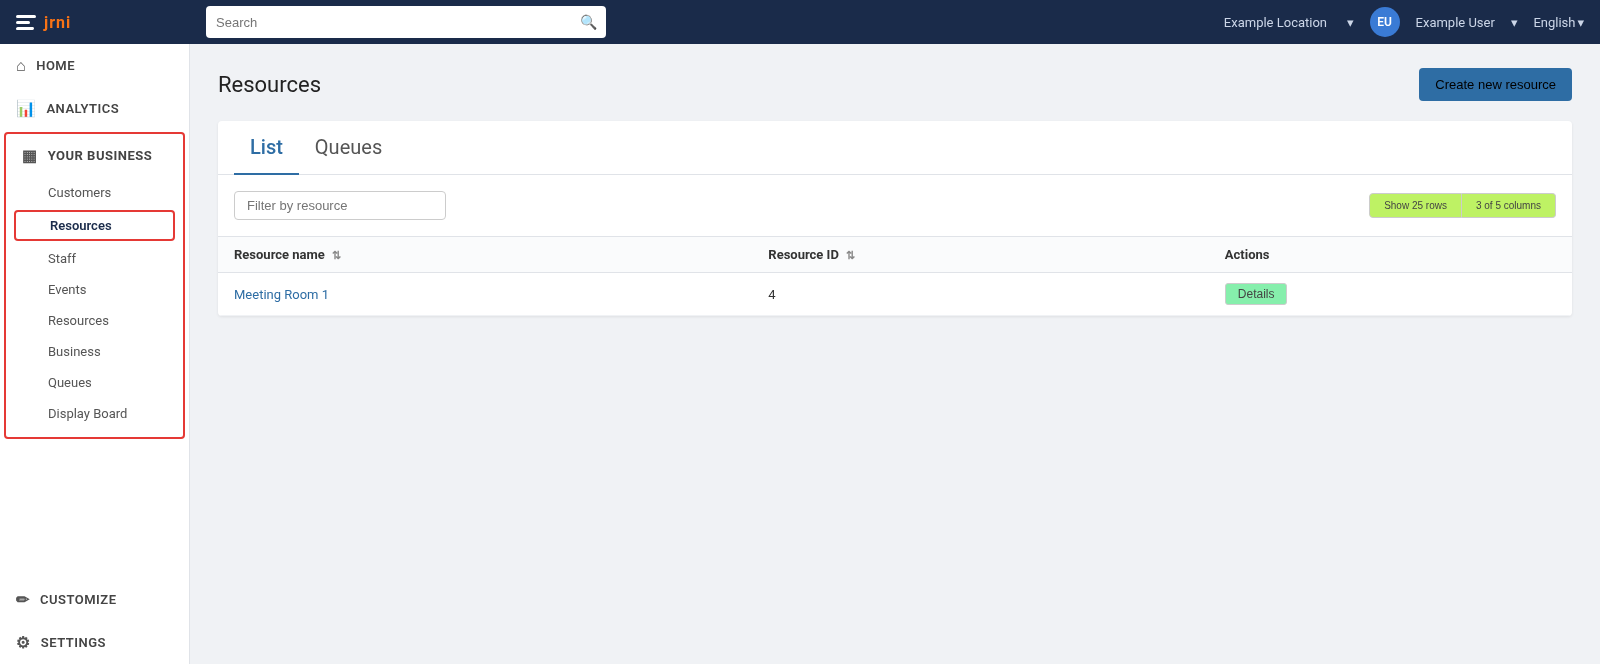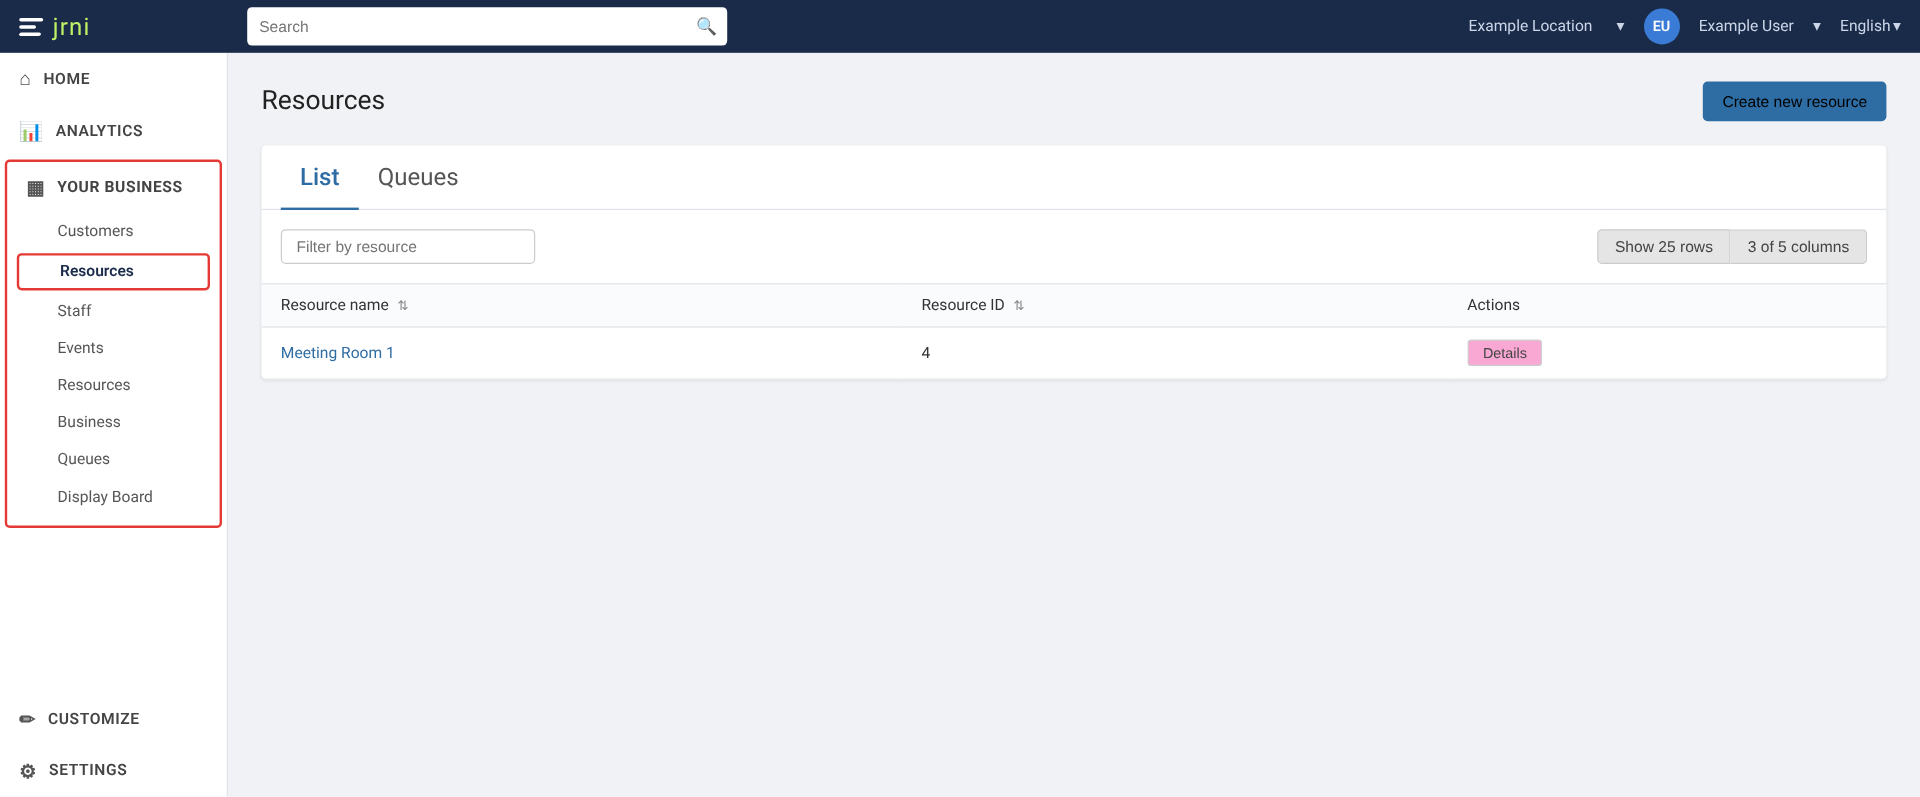--- a/index.html
+++ b/index.html
@@ -15,23 +15,23 @@
       flex-shrink: 0;
       z-index: 10;
     }
     .logo-area {
       display: flex;
       align-items: center;
       width: 190px;
       flex-shrink: 0;
     }
     .logo-text {
-      color: #bef264;
-      font-weight: 400;
-      font-size: 20px;
+      color: #f97316;
+      font-weight: 700;
+      font-size: 16px;
       letter-spacing: 1px;
     }
     .search-container {
       flex: 1;
       max-width: 400px;
       position: relative;
     }
     .search-input {
       width: 100%;
       height: 32px;
@@ -221,66 +221,66 @@
       font-size: 13px;
       width: 212px;
       outline: none;
       color: #888;
     }
     .table-actions-right {
       display: flex;
       gap: 0;
     }
     .btn-outline {
-      background: #e5e5e5;
+      background: #bef264;
       border: 1px solid #ccc;
       padding: 6px 14px;
-      font-size: 13px;
+      font-size: 10px;
       cursor: pointer;
       color: #444;
     }
     .btn-outline:first-child { border-radius: 4px 0 0 4px; }
     .btn-outline:last-child { border-radius: 0 4px 4px 0; border-left: none; }
 
     
     .data-table {
       width: 100%;
       border-collapse: collapse;
     }
     .data-table thead tr {
       border-top: 1px solid #e0e3e8;
       border-bottom: 1px solid #e0e3e8;
       background: #fafbfc;
     }
     .data-table th {
       padding: 10px 16px;
       text-align: left;
       font-size: 13px;
-      font-weight: 400;
+      font-weight: 700;
       color: #333;
     }
     .data-table th .sort-icon {
       display: inline-block;
       margin-left: 4px;
       color: #888;
       font-size: 11px;
     }
     .data-table td {
       padding: 10px 16px;
       font-size: 13px;
       color: #333;
       border-bottom: 1px solid #f0f2f5;
     }
     .resource-link {
       color: #2e6da4;
       text-decoration: none;
       cursor: pointer;
     }
     .btn-details {
-      background: #f9a8d4;
+      background: #86efac;
       border: 1px solid #ccc;
       border-radius: 3px;
       padding: 3px 12px;
       font-size: 12px;
       cursor: pointer;
       color: #444;
     }
 
     
     .pagination {

